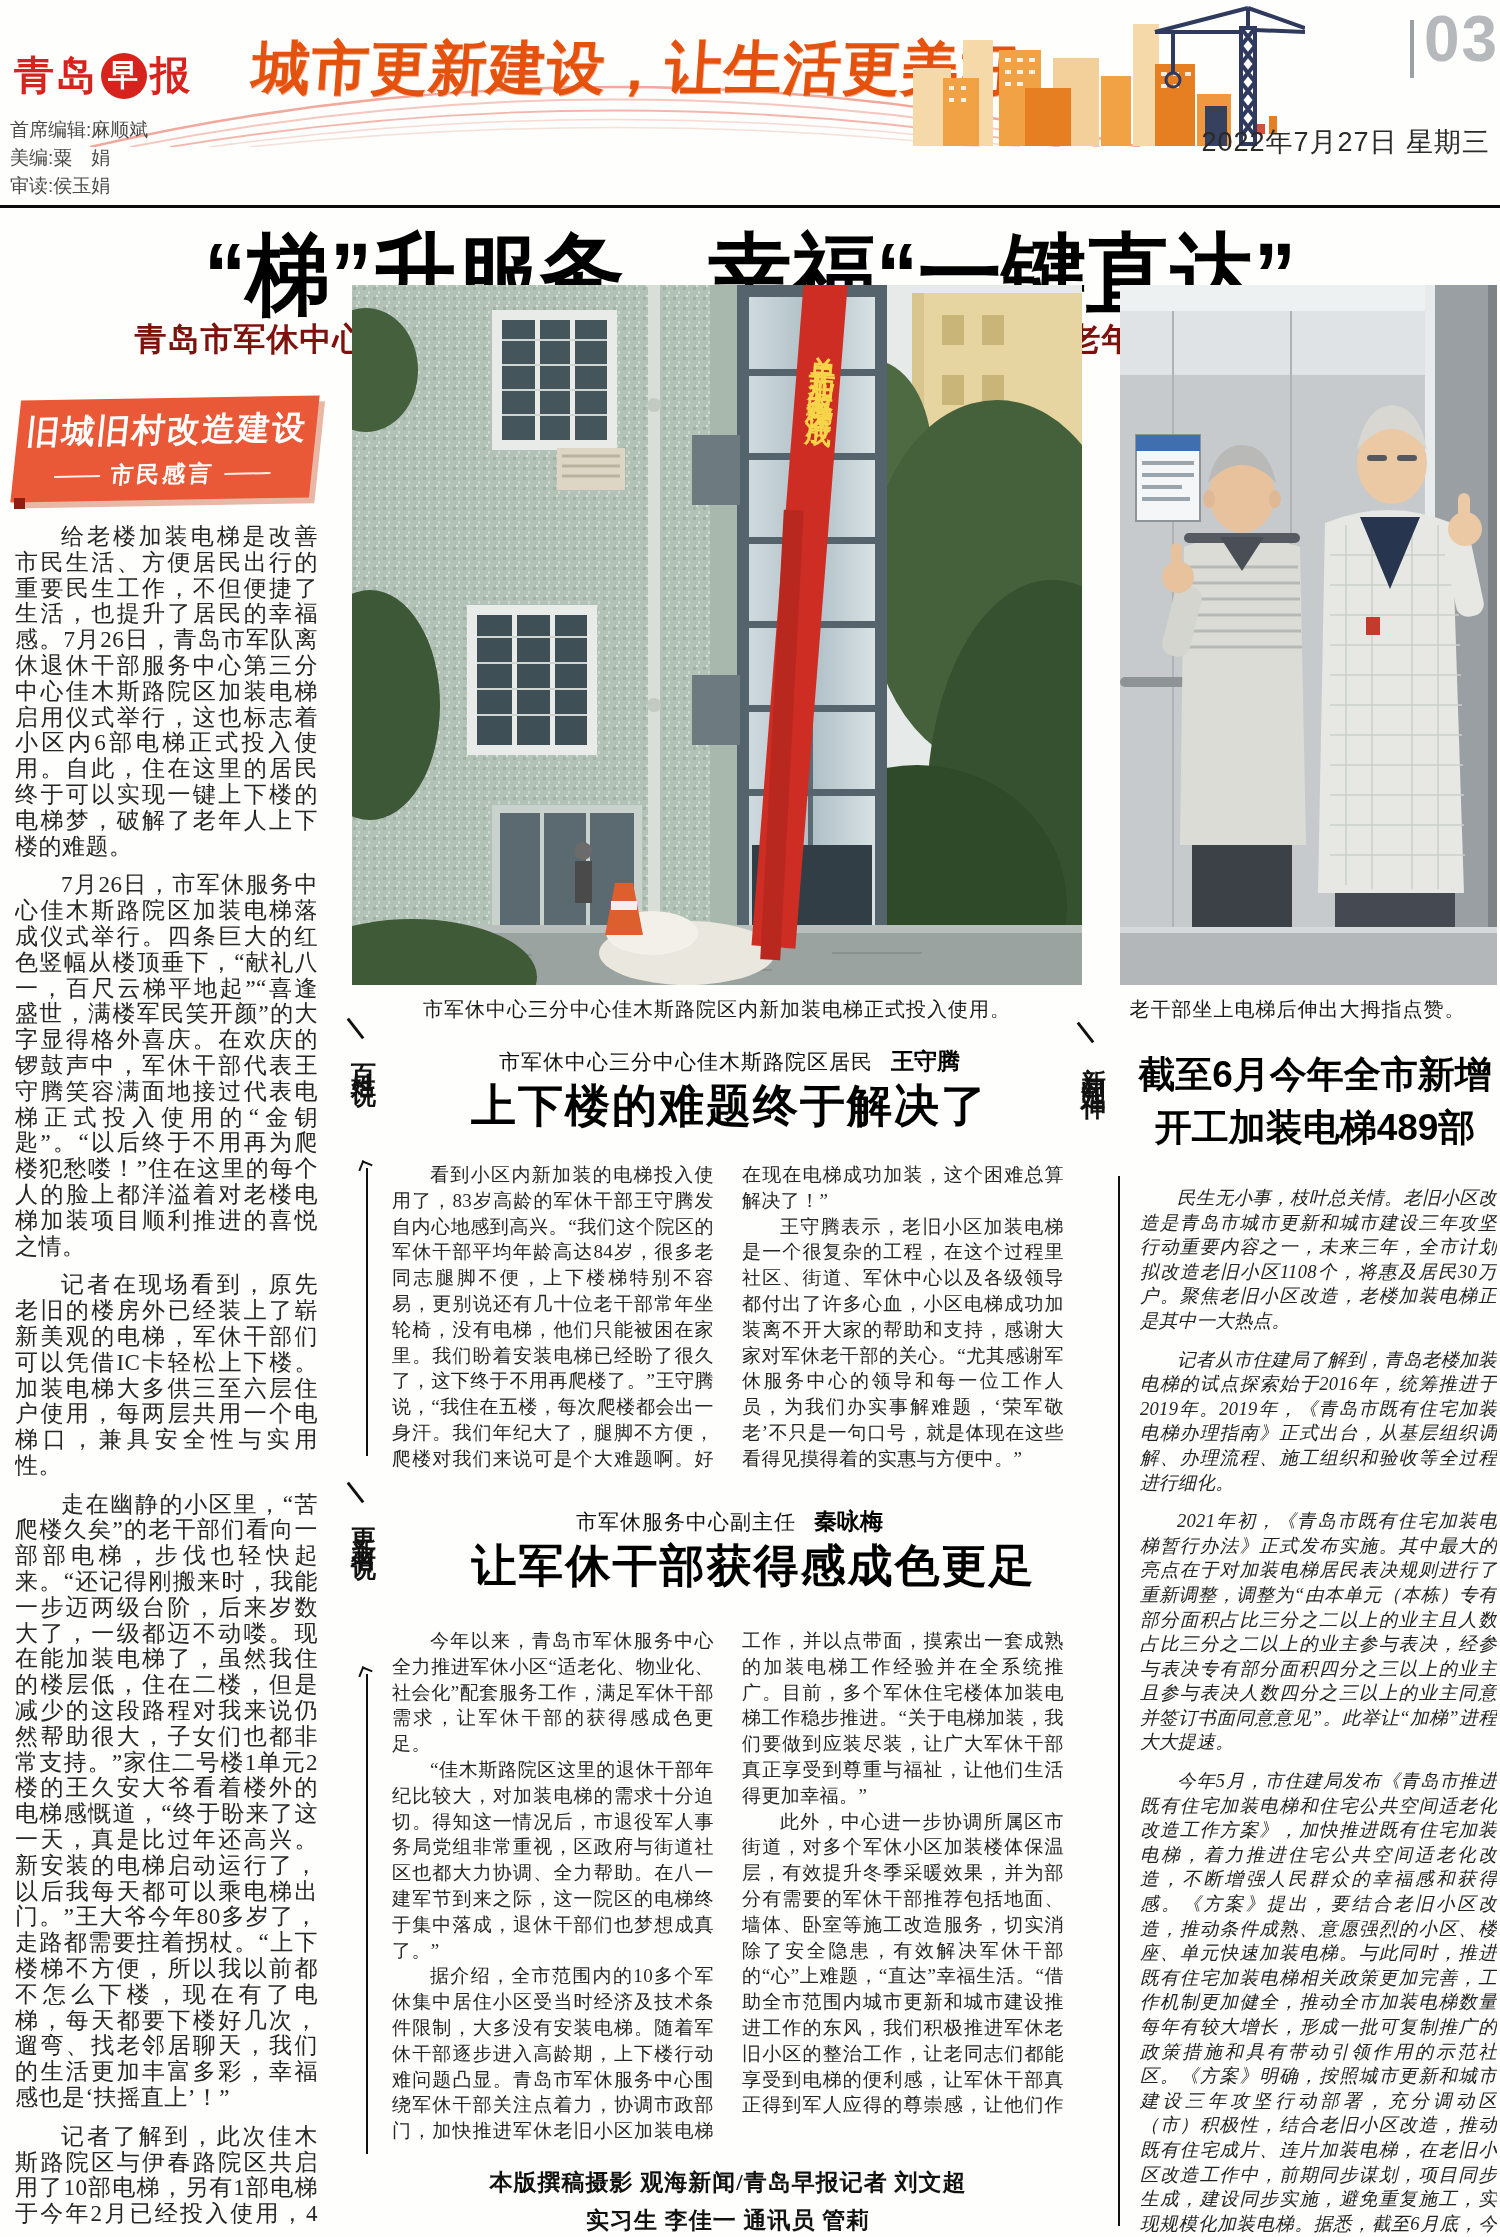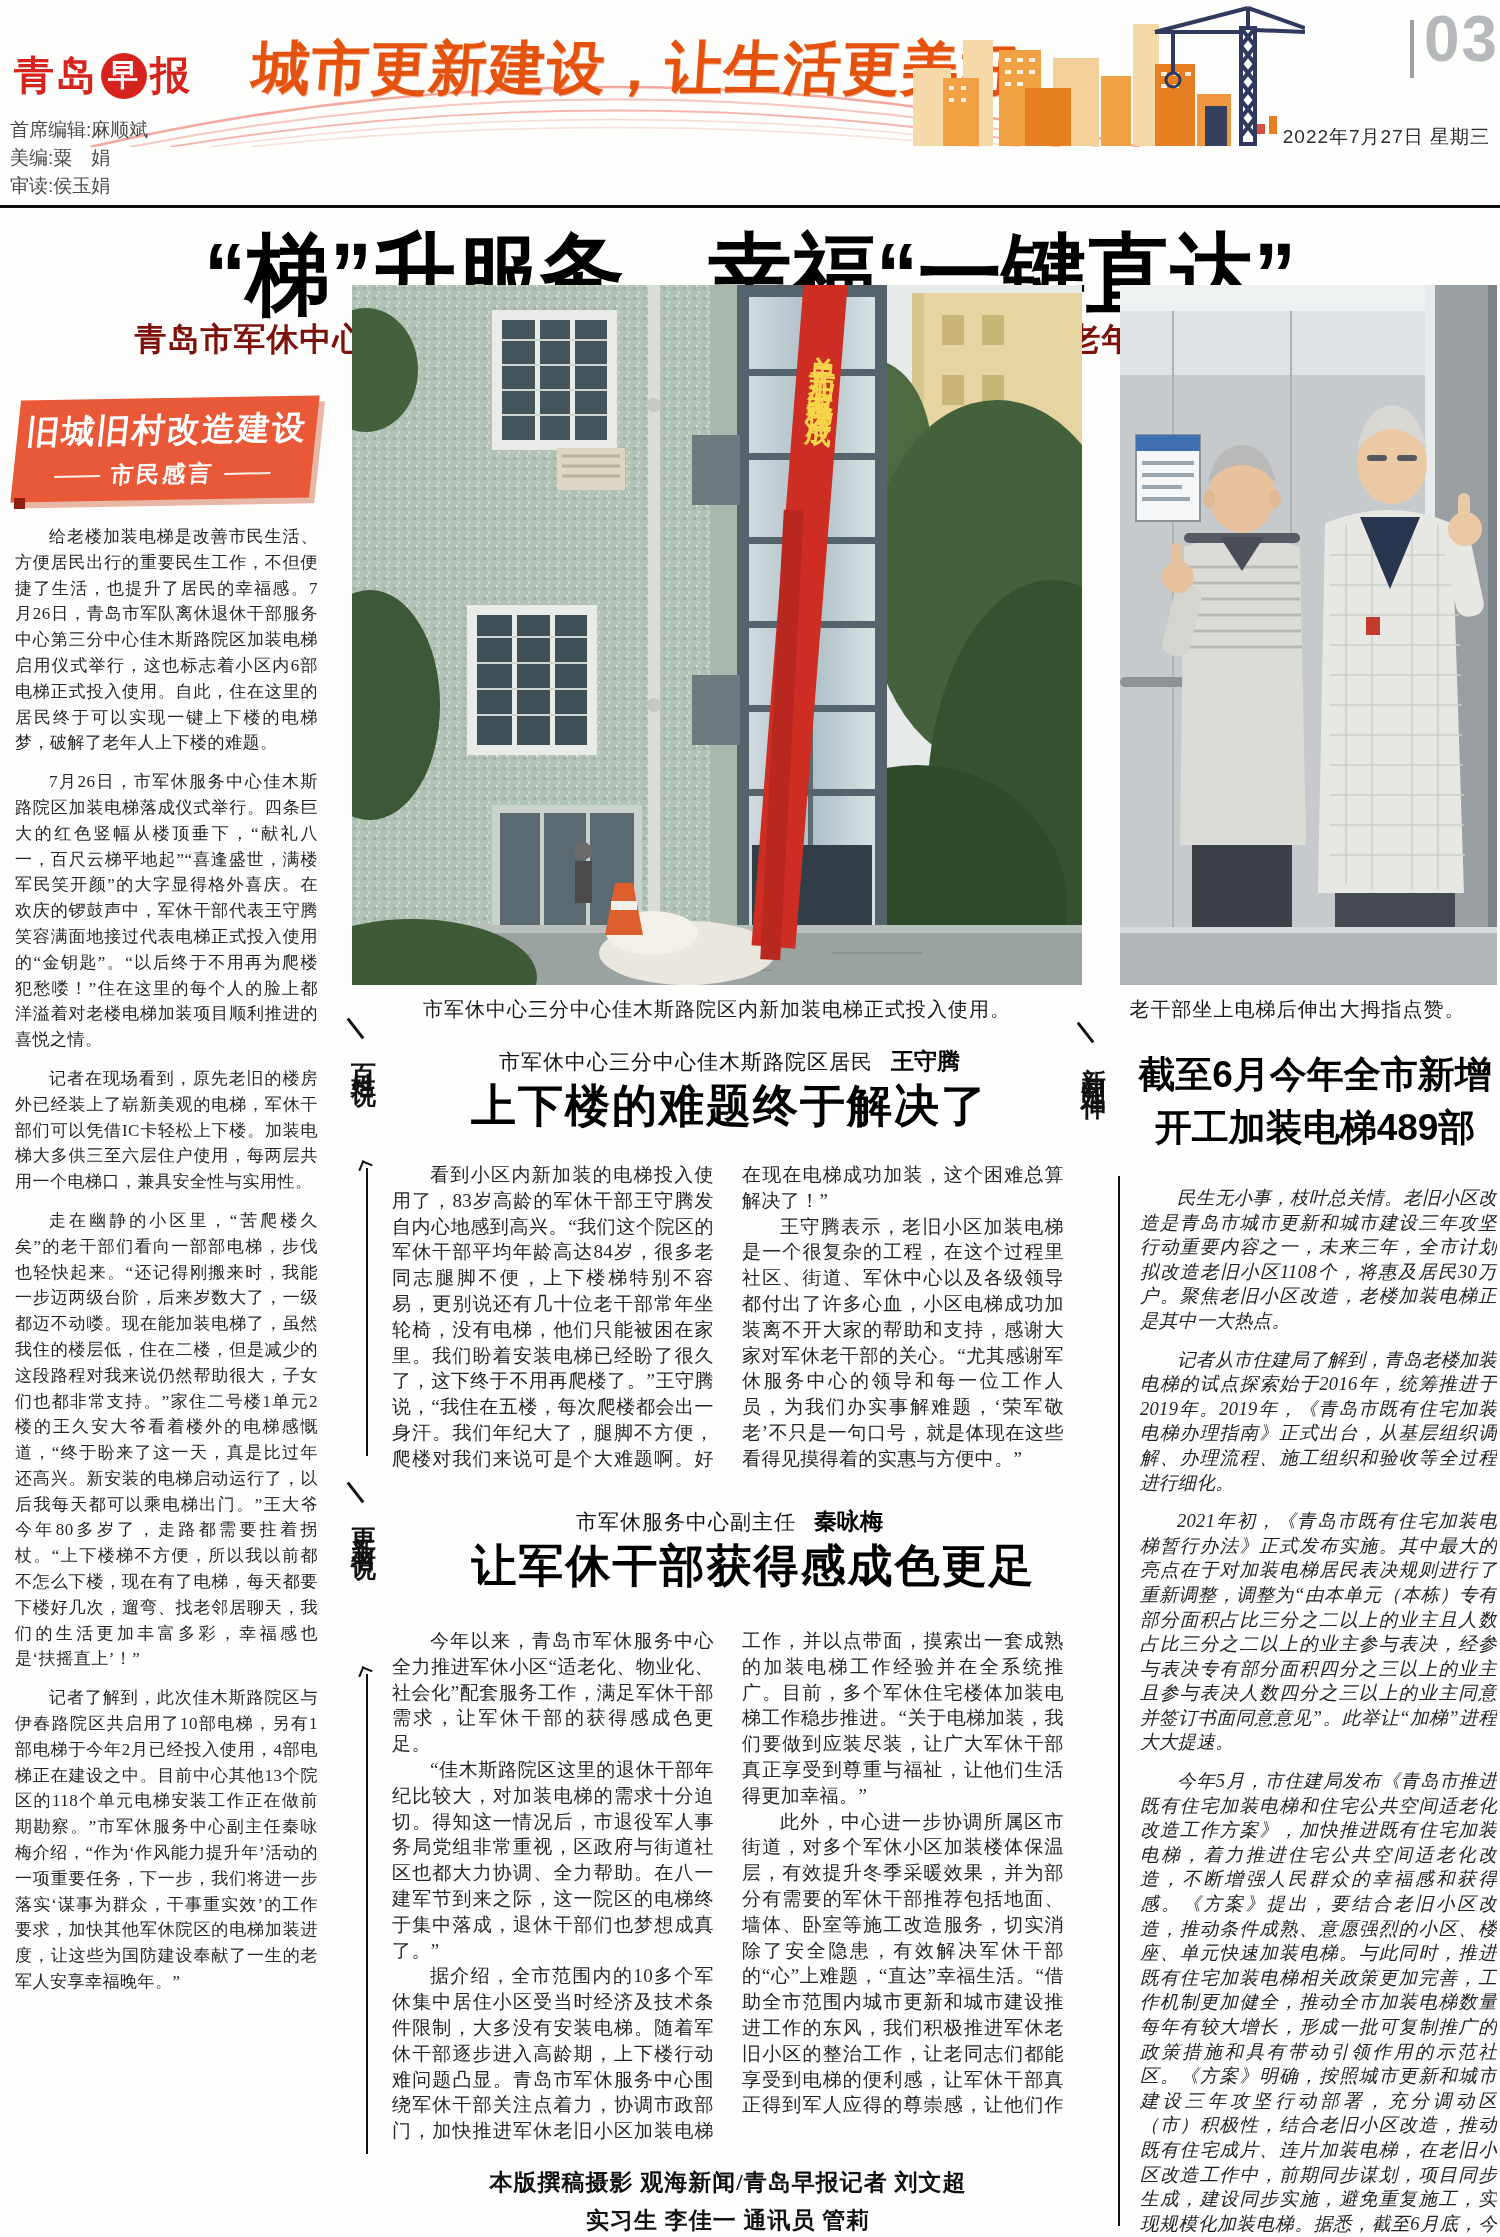--- a/index.html
+++ b/index.html
@@ -16,21 +16,21 @@
         font-size:19px;line-height:28px;color:#4a4a4a;}
   .arcs{left:70px;top:72px;}
   .banner-title{left:252px;top:30px;font-size:58px;font-weight:900;color:#e4520e;
         font-family:"Liberation Serif","DejaVu Serif",serif;transform:skewX(-4deg);
         letter-spacing:1px;text-shadow:1px 1px 0 #f0b49a;white-space:nowrap;}
   .skyline{left:905px;top:6px;}
   .pageno-bar{left:1410px;top:20px;width:4px;height:58px;background:#9aa0a4;}
   .pageno{left:1424px;top:2px;font-family:"Liberation Sans","DejaVu Sans",sans-serif;
         font-weight:900;font-size:64px;color:#b6b9bc;letter-spacing:2px;}
   .dateline{right:10px;top:124px;font-family:"Liberation Sans","DejaVu Sans",sans-serif;
-        font-size:19px;color:#2a2a2a;letter-spacing:1px;}
+        font-size:27px;color:#2a2a2a;letter-spacing:1px;}
   .top-rule{left:0;top:205px;width:1500px;height:3px;background:#0c0c0c;}
 
   
   .headline{left:0;top:218px;width:1500px;margin:0;text-align:center;
         font-family:"Liberation Sans","DejaVu Sans",sans-serif;font-weight:900;
         font-size:84px;color:#000;letter-spacing:0;transform:scaleY(1.06);white-space:nowrap;}
   .subheadline{left:0;top:318px;width:1500px;margin:0;text-align:center;
         font-family:"Liberation Sans","DejaVu Sans",sans-serif;font-weight:700;
         font-size:32px;color:#7d120c;letter-spacing:1px;white-space:nowrap;}
 
@@ -39,21 +39,21 @@
         transform:skewX(-7deg) rotate(-1deg);box-shadow:6px 6px 0 #e9b7a6;
         display:flex;flex-direction:column;align-items:center;justify-content:center;}
   .badge-title{font-family:"Liberation Sans","DejaVu Sans",sans-serif;font-weight:900;
         font-size:33px;color:#fff;letter-spacing:2px;}
   .badge-sub{display:flex;align-items:center;gap:10px;margin-top:6px;
         font-family:"Liberation Sans","DejaVu Sans",sans-serif;font-weight:700;
         font-size:23px;color:#fff;letter-spacing:3px;}
   .dash{display:inline-block;width:46px;height:2px;background:rgba(255,255,255,.9);}
   .badge-chip{left:14px;top:498px;width:11px;height:11px;background:#8f1d12;}
   .sidebar-body{left:15px;top:524px;width:303px;height:1700px;overflow:hidden;}
-  .sidebar-body p{margin:0 0 13px;font-size:17px;line-height:25.8px;letter-spacing:.5px;
+  .sidebar-body p{margin:0 0 13px;font-size:23px;line-height:25.8px;letter-spacing:.5px;
         text-indent:2em;text-align:justify;color:#262626;}
 
   
   .photo1{left:352px;top:285px;width:730px;height:700px;overflow:hidden;}
   .photo2{left:1120px;top:285px;width:377px;height:700px;overflow:hidden;}
   .banner-main{position:absolute;left:452px;top:-6px;width:44px;height:670px;background:#ce2d24;
         transform:rotate(4.5deg);transform-origin:top center;
         writing-mode:vertical-rl;text-orientation:upright;
         font-family:"Liberation Sans","DejaVu Sans",sans-serif;font-weight:700;
         font-size:27px;color:#f7d54a;letter-spacing:9px;padding-top:56px;box-sizing:border-box;text-align:start;}

